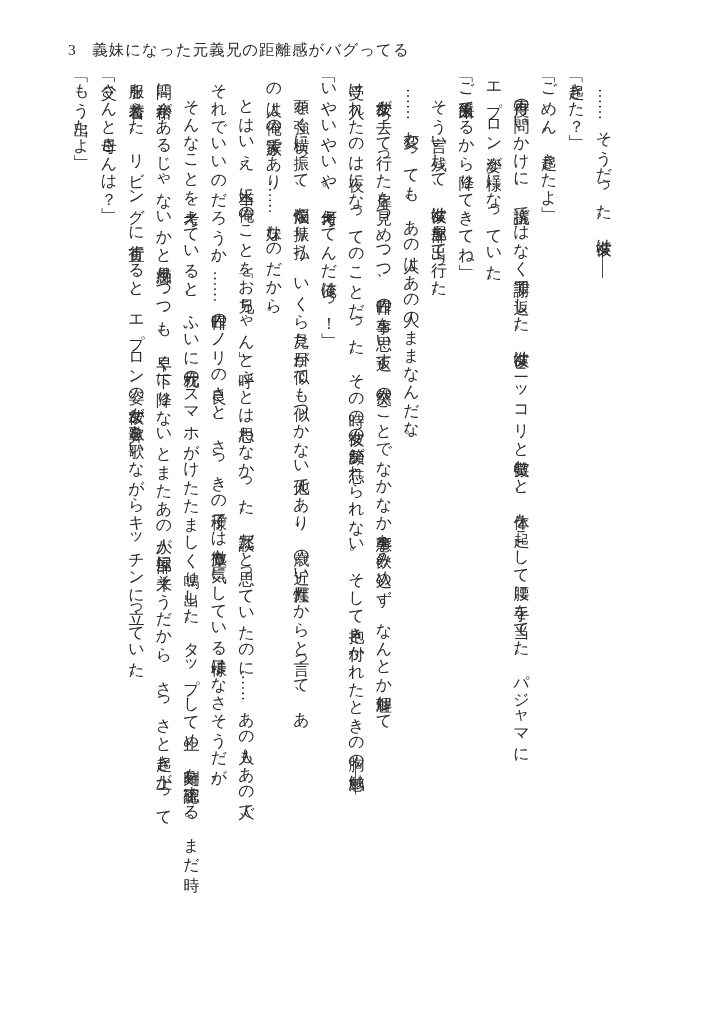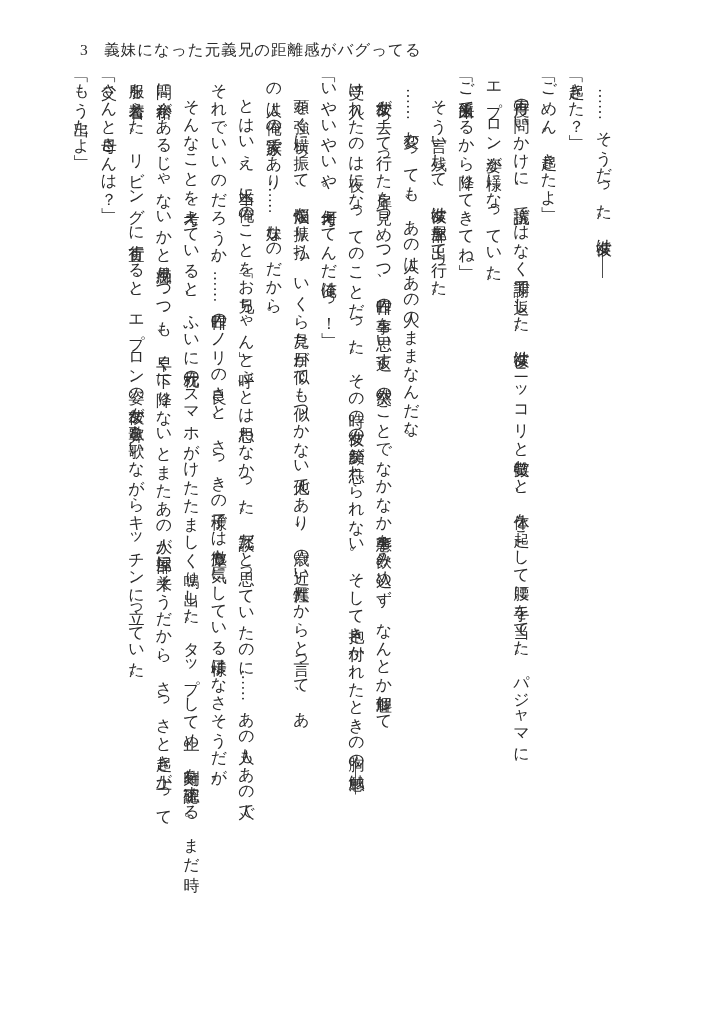--- a/index.html
+++ b/index.html
@@ -13,21 +13,21 @@
     height: 1024px;
     margin: 0 auto;
     background: #ffffff;
     overflow: hidden;
     font-family: "Liberation Serif", "DejaVu Serif", serif;
     color: #2b2b2b;
   }
   .running-header {
     position: absolute;
     top: 40px;
-    left: 80px;
+    left: 68px;
     font-size: 15.5px;
     letter-spacing: 1px;
     white-space: nowrap;
     color: #2b2b2b;
   }
   .running-header .chapter-title {
     margin-left: 1em;
   }
   .body-text {
     position: absolute;

